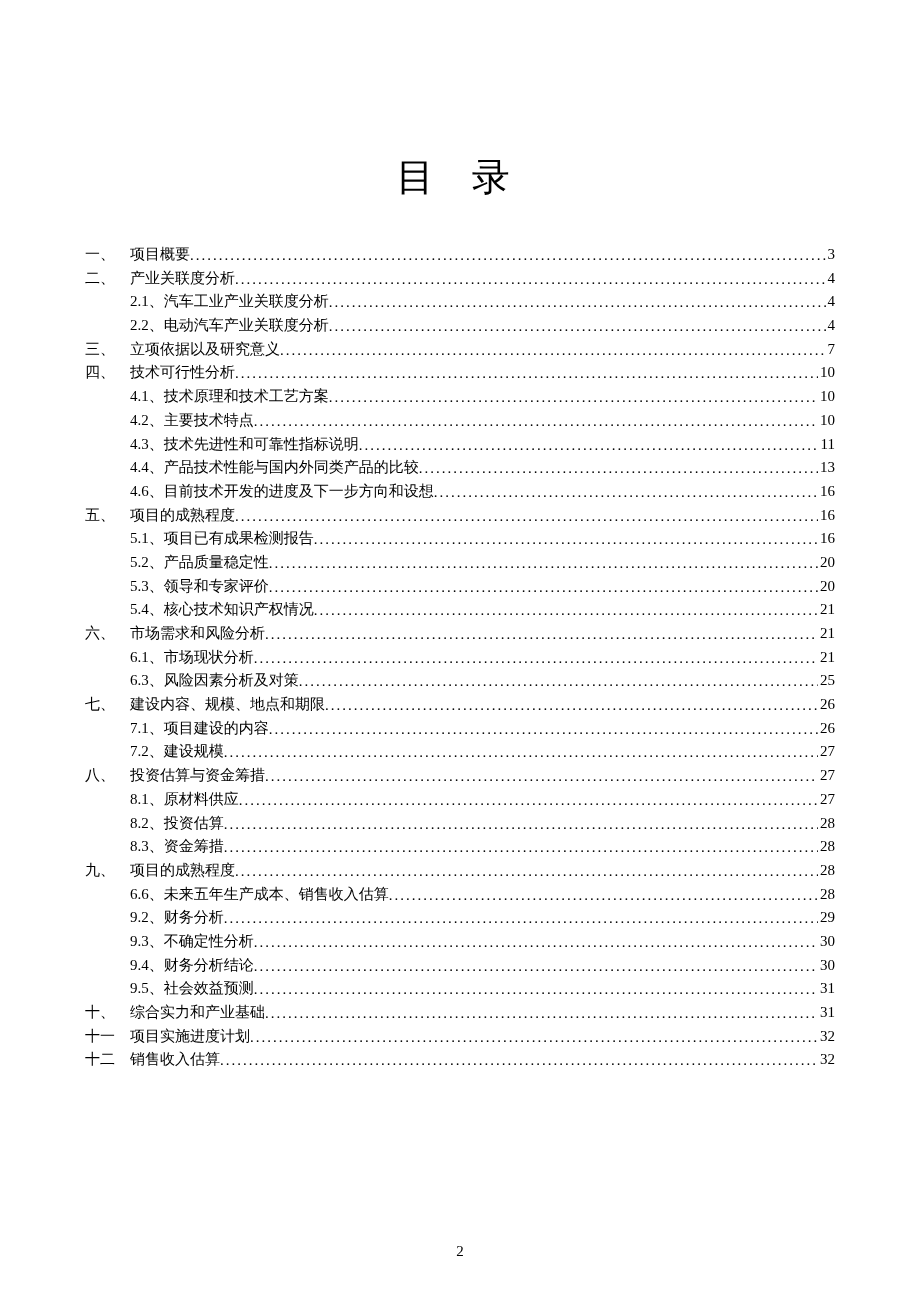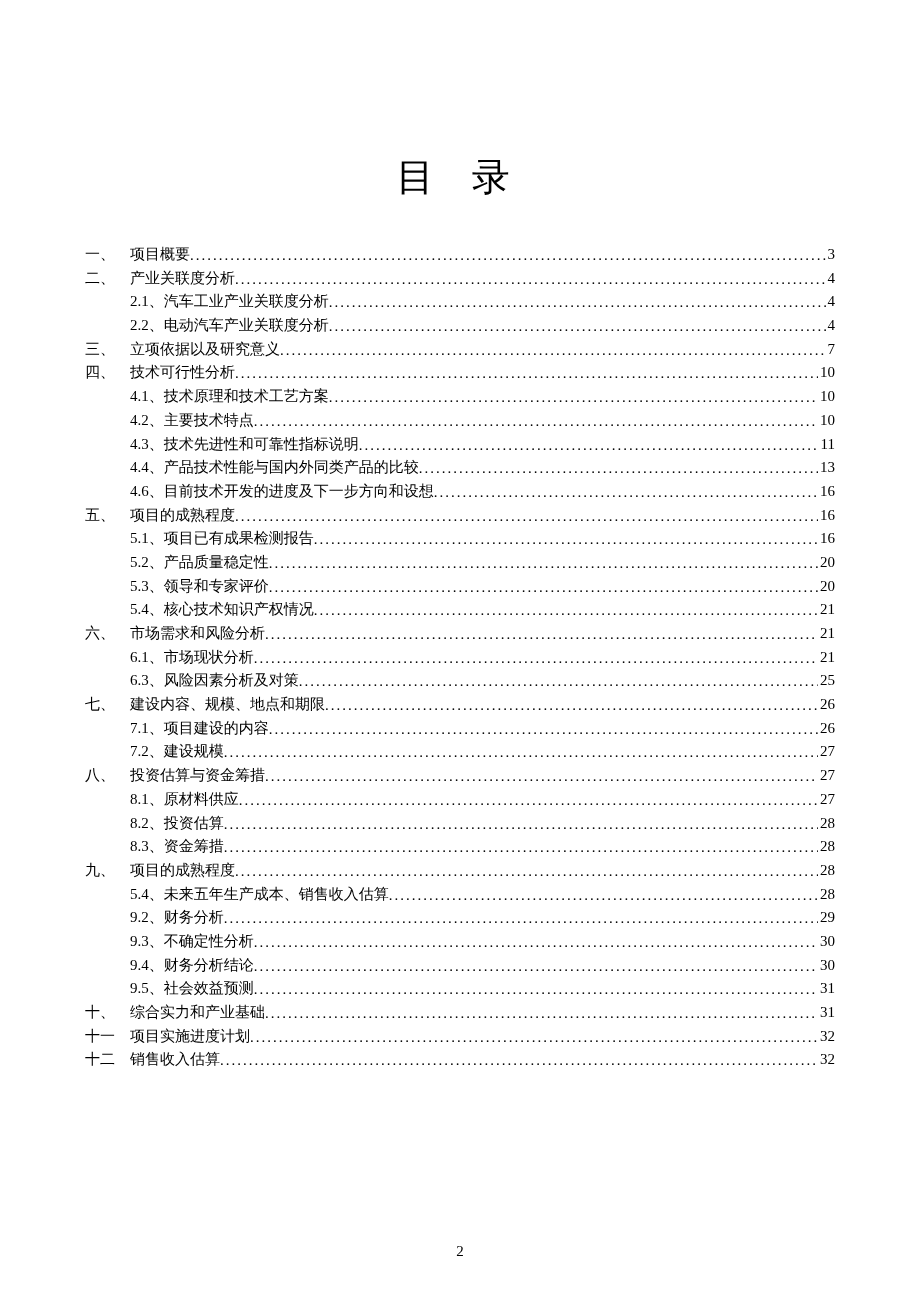--- a/index.html
+++ b/index.html
@@ -221,21 +221,21 @@
         <span class="pagenum">28</span>
       </div>
       <div class="toc-row">
         <span class="chapter-num">九、</span>
         <span class="entry-text">项目的成熟程度</span>
         <span class="leader"></span>
         <span class="pagenum">28</span>
       </div>
       <div class="toc-row">
         <span class="indent"></span>
-        <span class="entry-text">5.4、未来五年生产成本、销售收入估算 </span>
+        <span class="entry-text">6.6、未来五年生产成本、销售收入估算 </span>
         <span class="leader"></span>
         <span class="pagenum">28</span>
       </div>
       <div class="toc-row">
         <span class="indent"></span>
         <span class="entry-text">9.2、财务分析 </span>
         <span class="leader"></span>
         <span class="pagenum">29</span>
       </div>
       <div class="toc-row">

